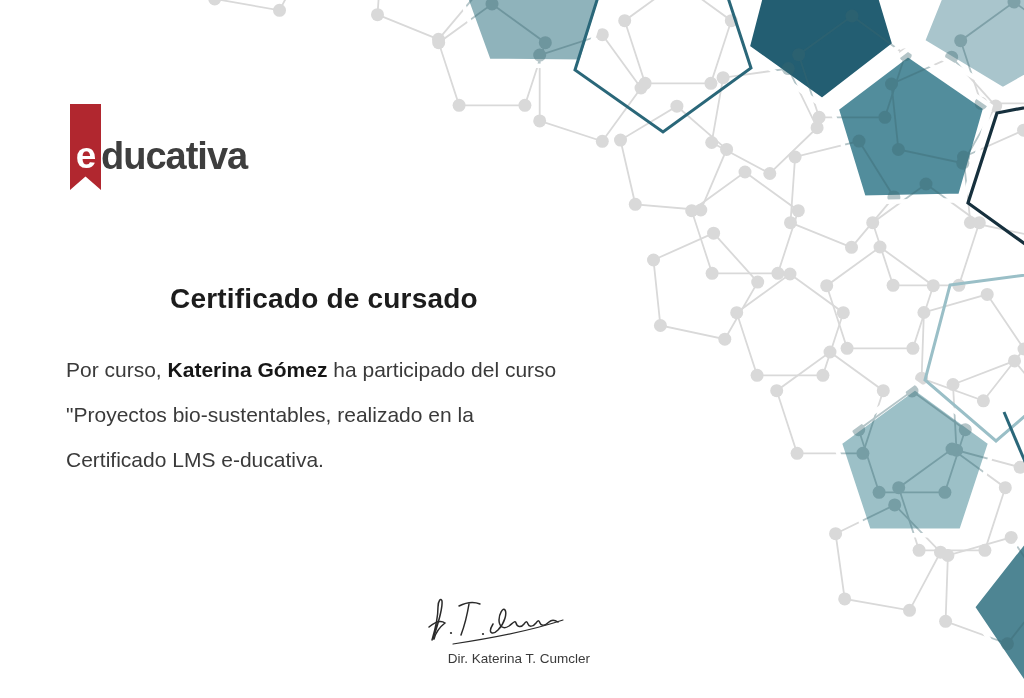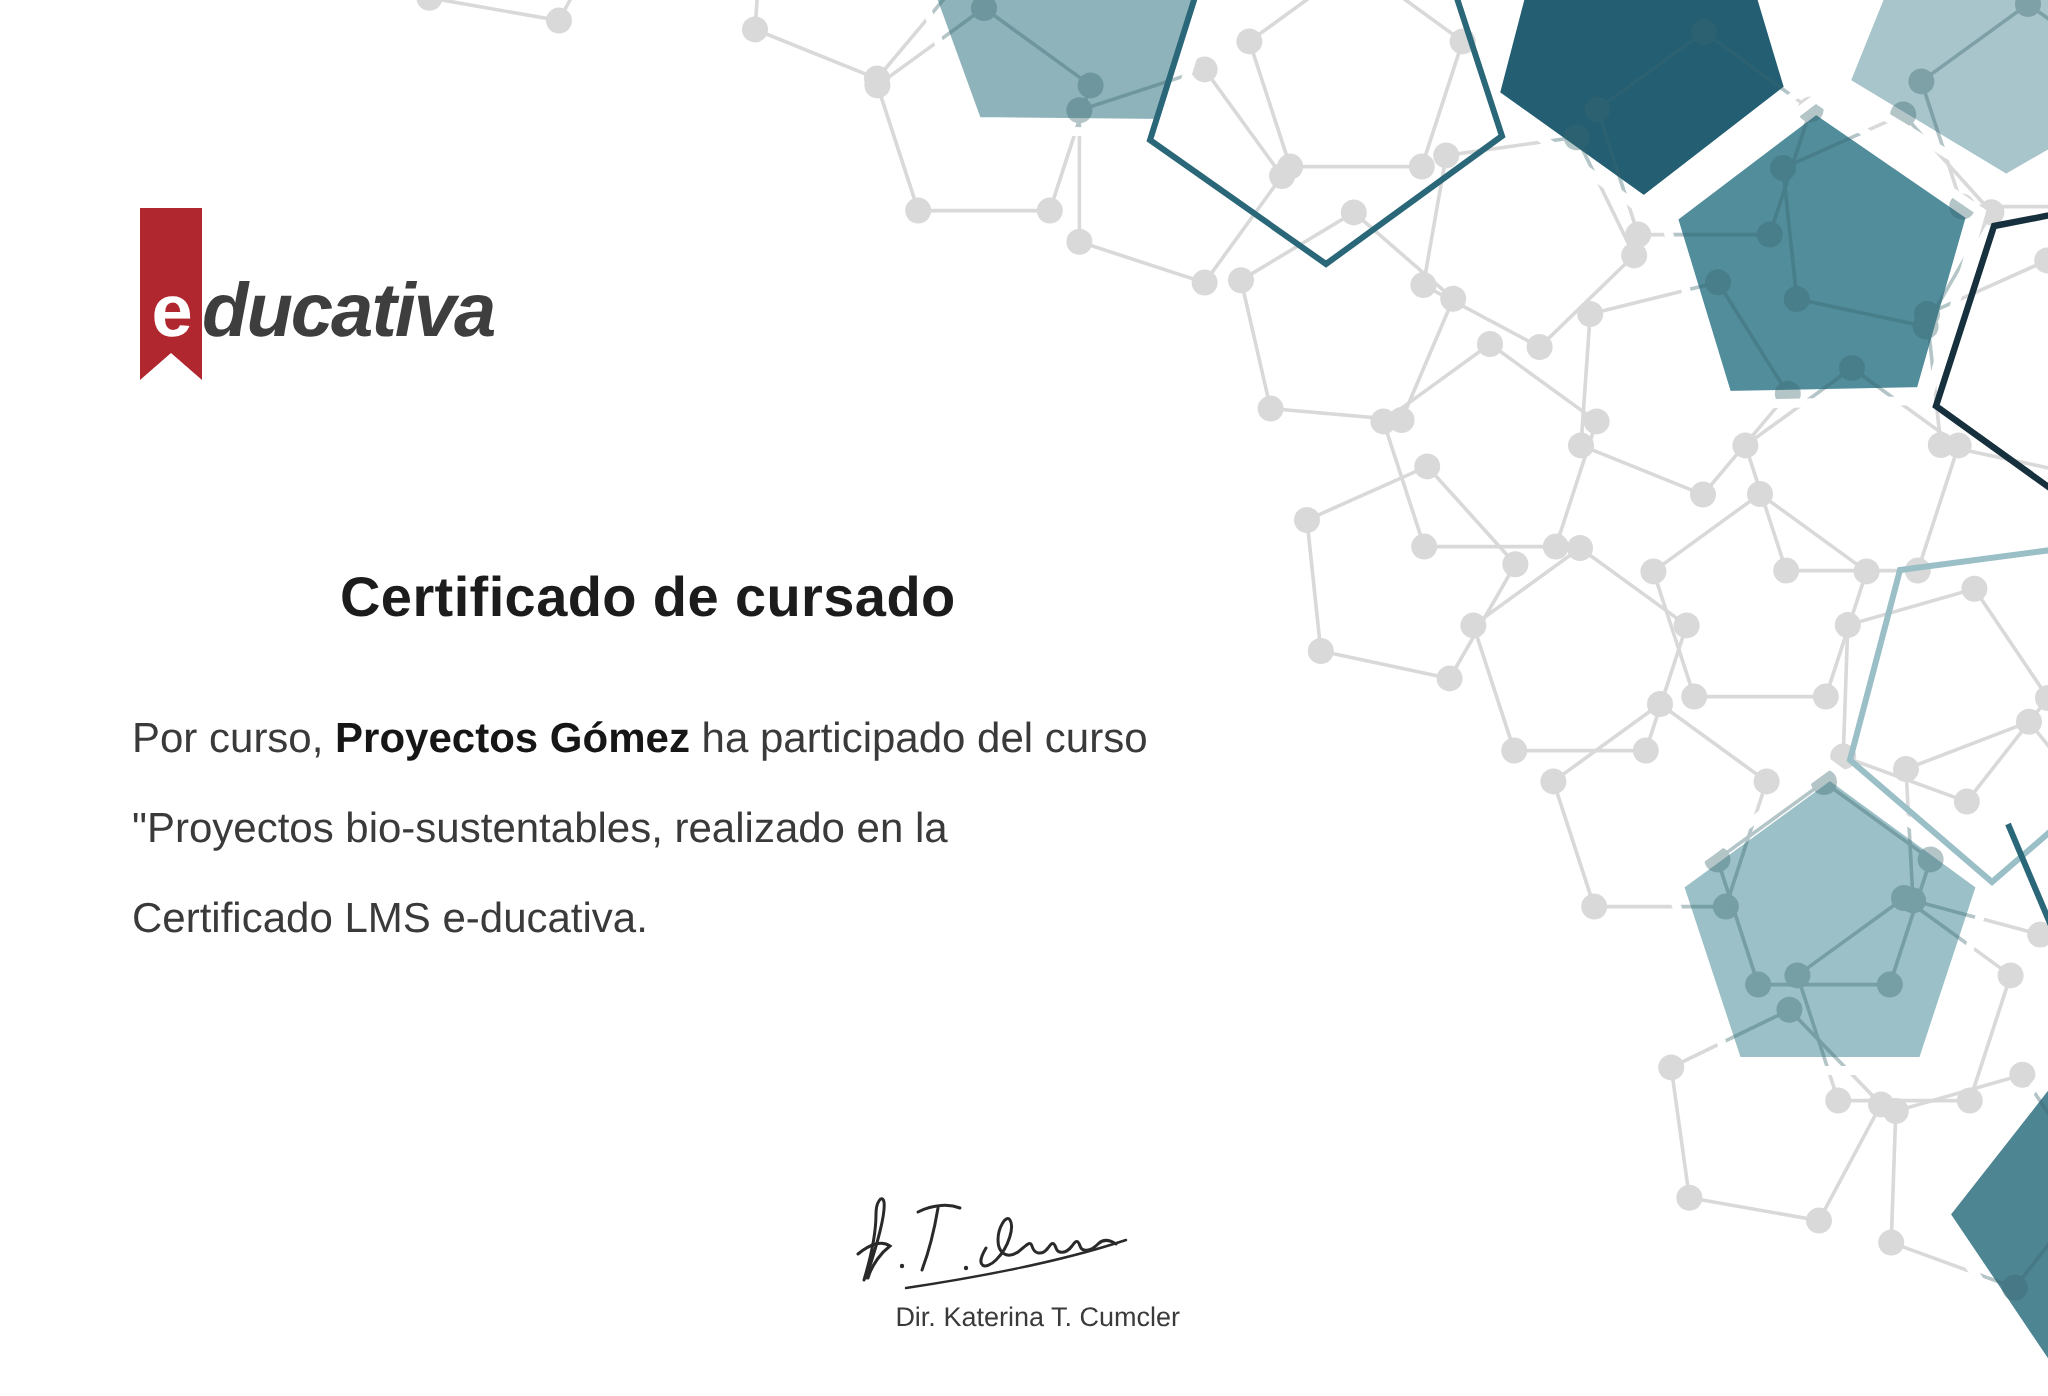--- a/index.html
+++ b/index.html
@@ -16,21 +16,21 @@
   
   .logo{position:absolute;left:70px;top:104px;}
   .logo .bookmark-svg{position:absolute;left:0;top:0;}
   .logo .e-letter{
     position:absolute;left:-2px;top:33px;width:36px;text-align:center;
     font-size:37px;font-weight:bold;color:#ffffff;line-height:38px;
   }
   .logo .wordmark{
     position:absolute;left:31px;top:31px;
     font-size:38px;font-weight:bold;letter-spacing:-1px;
-    color:var(--text-logo,#3e3e3e);white-space:nowrap;font-style:italic;
+    color:var(--text-logo,#3e3e3e);white-space:nowrap;
   }
 
   .cert-title{
     position:absolute;left:170px;top:283px;
     font-size:28px;font-weight:bold;color:var(--text-dark,#1c1c1c);
     white-space:nowrap;letter-spacing:.2px;text-align:center;
   }
   .cert-body{
     position:absolute;left:66px;top:347px;width:560px;
     font-size:21px;color:var(--text-body,#3a3a3a);line-height:45px;
@@ -229,21 +229,21 @@
     <svg class="bookmark-svg" width="32" height="88" viewBox="0 0 32 88" xmlns="http://www.w3.org/2000/svg">
       <path d="M0,0 H31 V86 L15.5,72.5 L0,86 Z" class="bookmark-path" fill="#b1272f"></path>
     </svg>
     <span class="e-letter">e</span>
     <span class="wordmark">ducativa</span>
   </div>
 
   <h1 class="cert-title" style="margin:0;">Certificado de cursado</h1>
 
   <div class="cert-body">
-    <div><span>Por curso, </span><span class="student">Proyectos Gómez</span><span> ha participado del curso</span></div>
+    <div><span>Por curso, </span><span class="student">Katerina Gómez</span><span> ha participado del curso</span></div>
     <div>"Proyectos bio-sustentables, realizado en la</div>
     <div>Certificado LMS e-ducativa.</div>
   </div>
 
 
   <div class="sig-block">
     <svg class="sig-script" width="150" height="55" viewBox="0 0 150 55" xmlns="http://www.w3.org/2000/svg">
       <g fill="none" stroke="#2a2a2a" stroke-width="1.5" stroke-linecap="round">
         <path d="M10,45 C14,33 20,14 19,7 C18,3 15,7 15,13 C15,24 12,36 9,46"></path>
         <path d="M6,33 C12,28 18,26 22,29 C18,32 13,38 11,45"></path>

